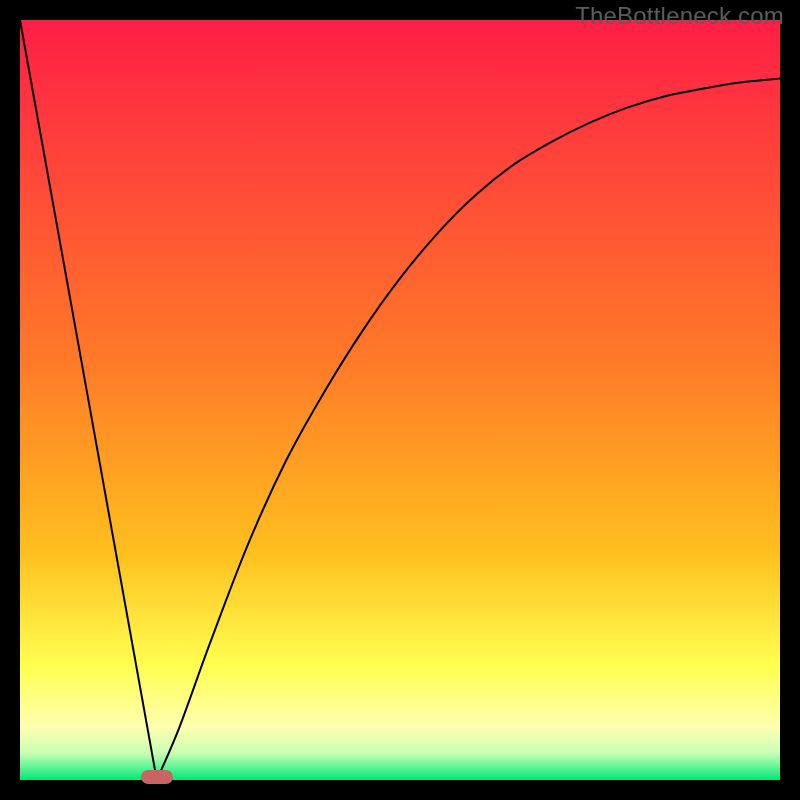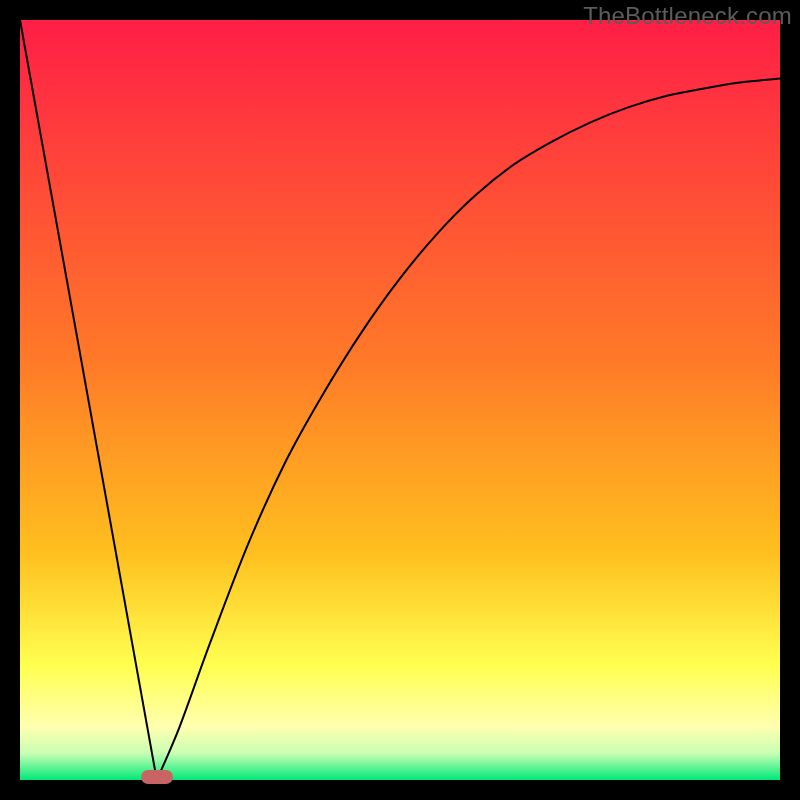--- a/index.html
+++ b/index.html
@@ -22,21 +22,21 @@
   .plot-area {
     position: absolute;
     left: 0;
     top: 0;
     width: 760px;
     height: 760px;
   }
   .watermark {
     position: absolute;
     top: 2px;
-    right: 8px;
+    right: 16px;
     color: #5c5c5c;
     font-size: 24px;
     font-weight: 500;
     letter-spacing: 0.2px;
     user-select: none;
   }
   .marker {
     position: absolute;
     width: 32px;
     height: 14px;

